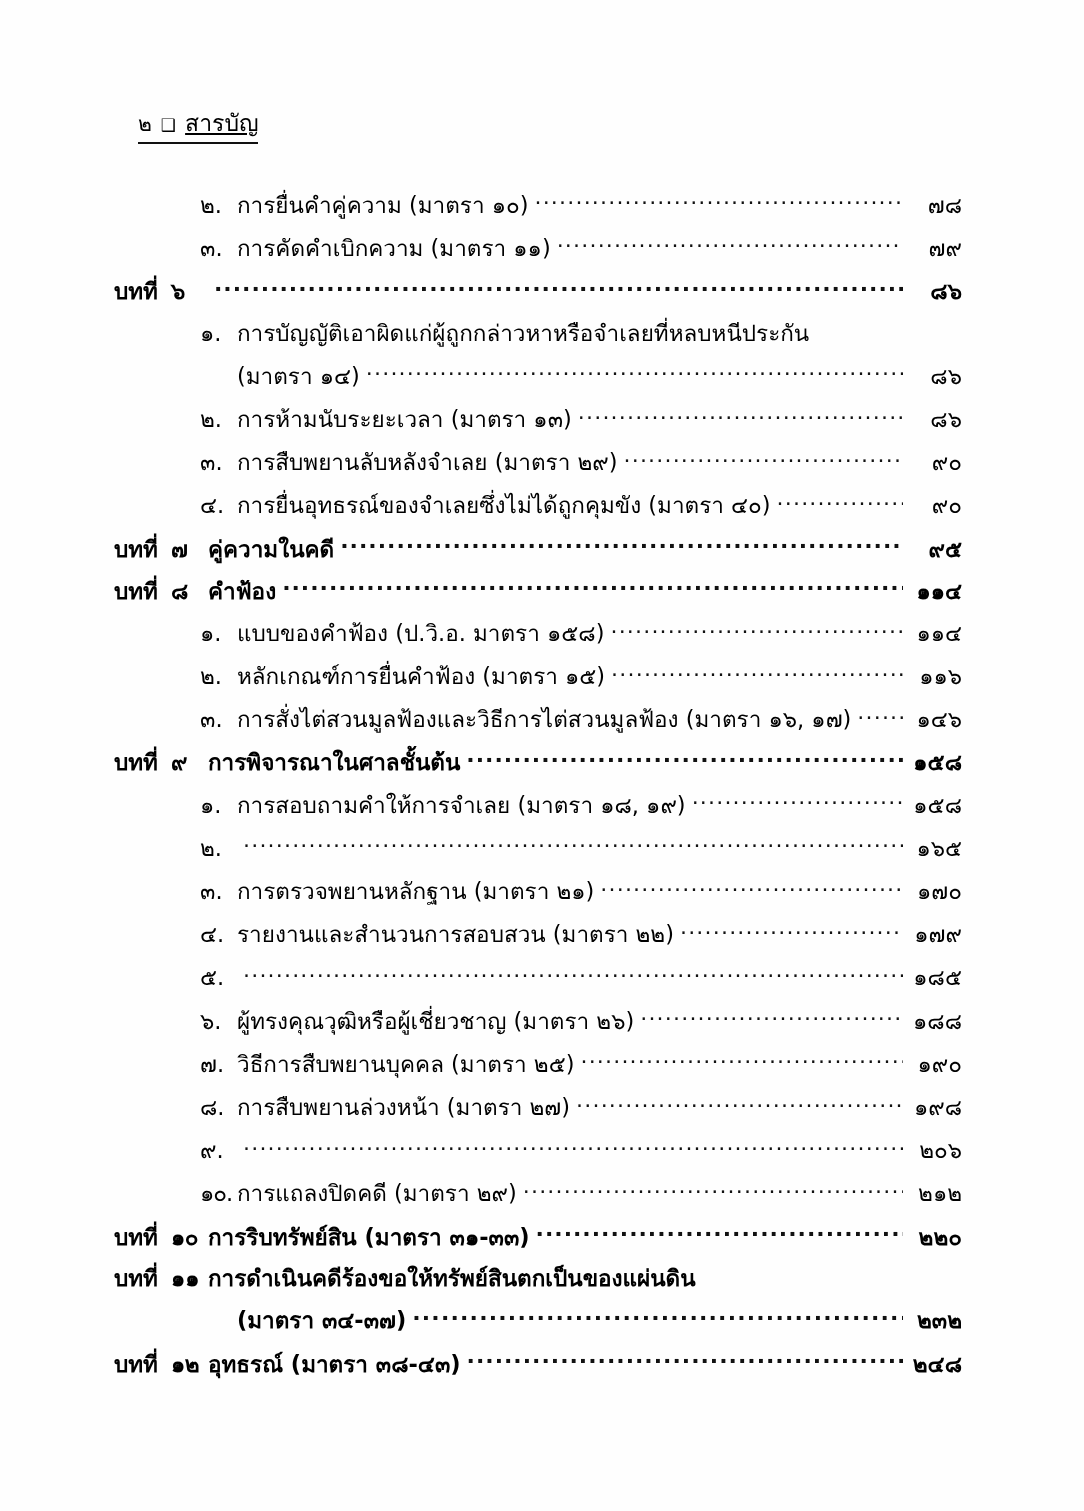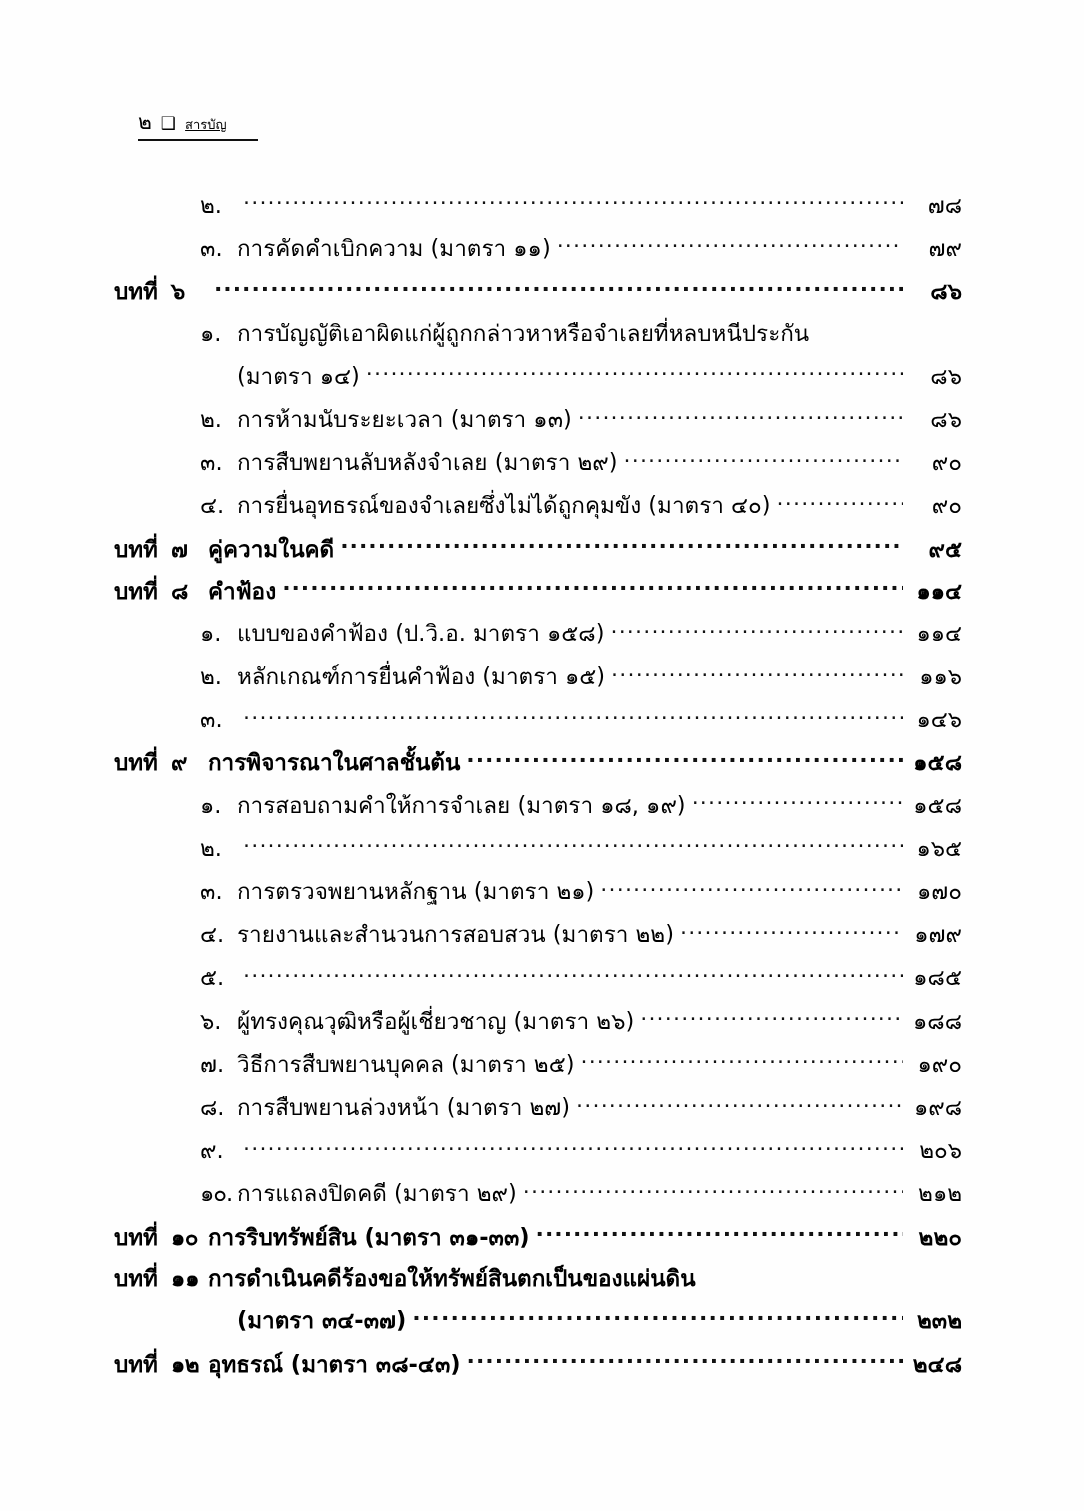--- a/index.html
+++ b/index.html
@@ -32,21 +32,21 @@
     border-bottom: 2px solid #111111;
     display: flex;
     align-items: baseline;
     gap: 9px;
     font-size: 21px;
     line-height: 1.2;
     white-space: nowrap;
   }
   .header .folio { font-size: 21px; }
   .header .marker { font-size: 17px; line-height: 1; }
-  .header .label { font-size: 13px; text-decoration: underline; }
+  .header .label { font-size: 23px; text-decoration: underline; }
 
   
   .toc {
     position: absolute;
     left: 0;
     top: 190px;
     width: 1084px;
   }
 
   .row {
@@ -141,20 +141,21 @@
 
   <div class="header">
     <span class="folio">๒</span>
     <span class="marker">❑</span>
     <span class="label">สารบัญ</span>
   </div>
 
   <div class="toc">
       <div class="row item">
         <span class="num">๒.</span>
+        <span class="title">การยื่นคำคู่ความ (มาตรา ๑๐)</span>
         <span class="leader"></span>
         <span class="pagenum">๗๘</span>
       </div>
       <div class="row item">
         <span class="num">๓.</span>
         <span class="title">การคัดคำเบิกความ (มาตรา ๑๑)</span>
         <span class="leader"></span>
         <span class="pagenum">๗๙</span>
       </div>
       <div class="row chapter gap-before">
@@ -211,20 +212,21 @@
         <span class="pagenum">๑๑๔</span>
       </div>
       <div class="row item">
         <span class="num">๒.</span>
         <span class="title">หลักเกณฑ์การยื่นคำฟ้อง (มาตรา ๑๕)</span>
         <span class="leader"></span>
         <span class="pagenum">๑๑๖</span>
       </div>
       <div class="row item">
         <span class="num">๓.</span>
+        <span class="title">การสั่งไต่สวนมูลฟ้องและวิธีการไต่สวนมูลฟ้อง (มาตรา ๑๖, ๑๗)</span>
         <span class="leader"></span>
         <span class="pagenum">๑๔๖</span>
       </div>
       <div class="row chapter gap-before">
         <span class="kw">บทที่</span>
         <span class="num">๙</span>
         <span class="title">การพิจารณาในศาลชั้นต้น</span>
         <span class="leader"></span>
         <span class="pagenum">๑๕๘</span>
       </div>

